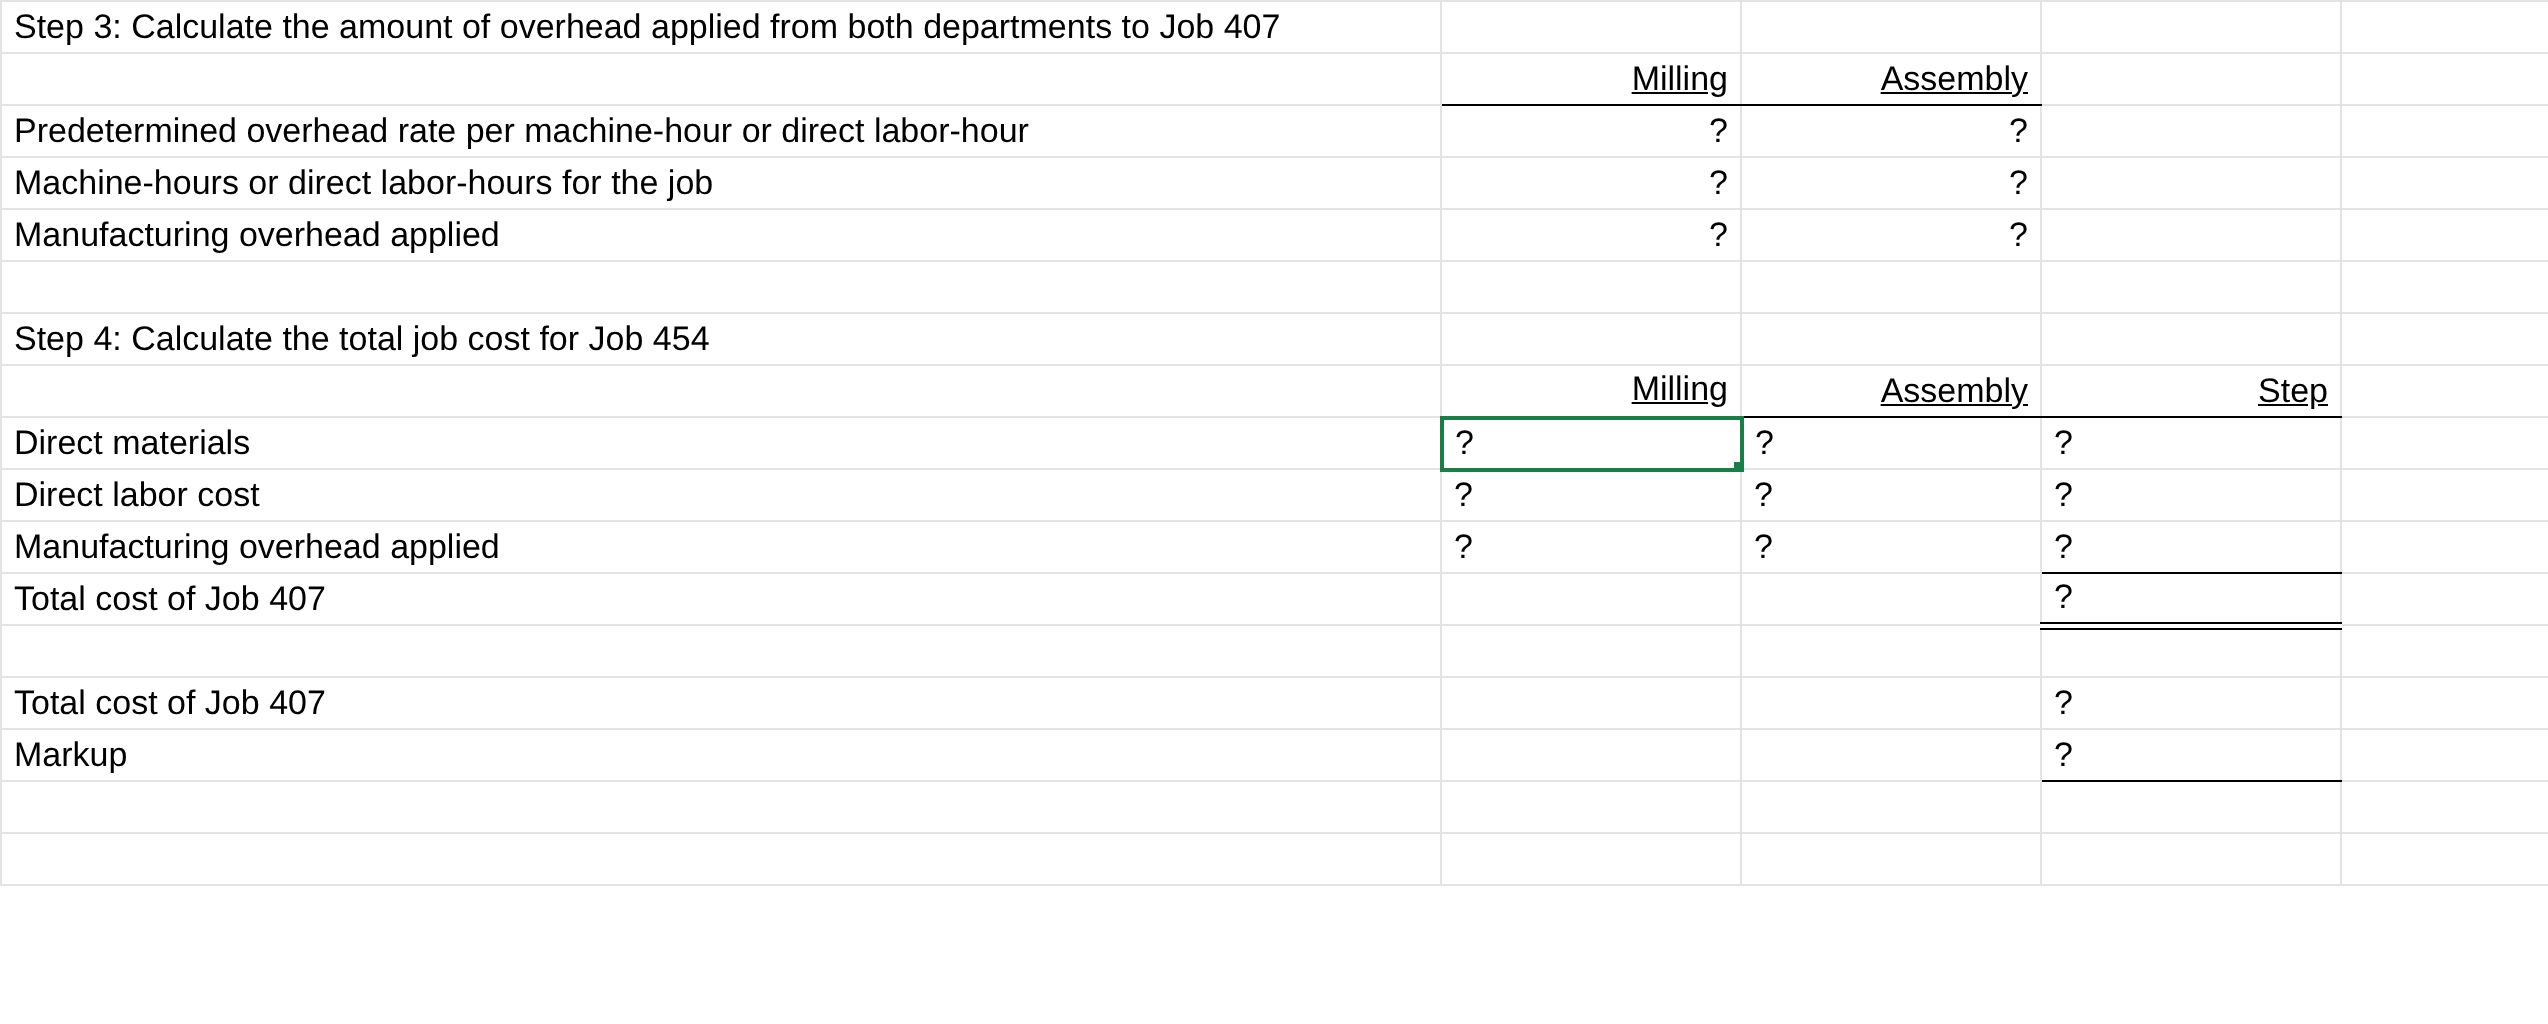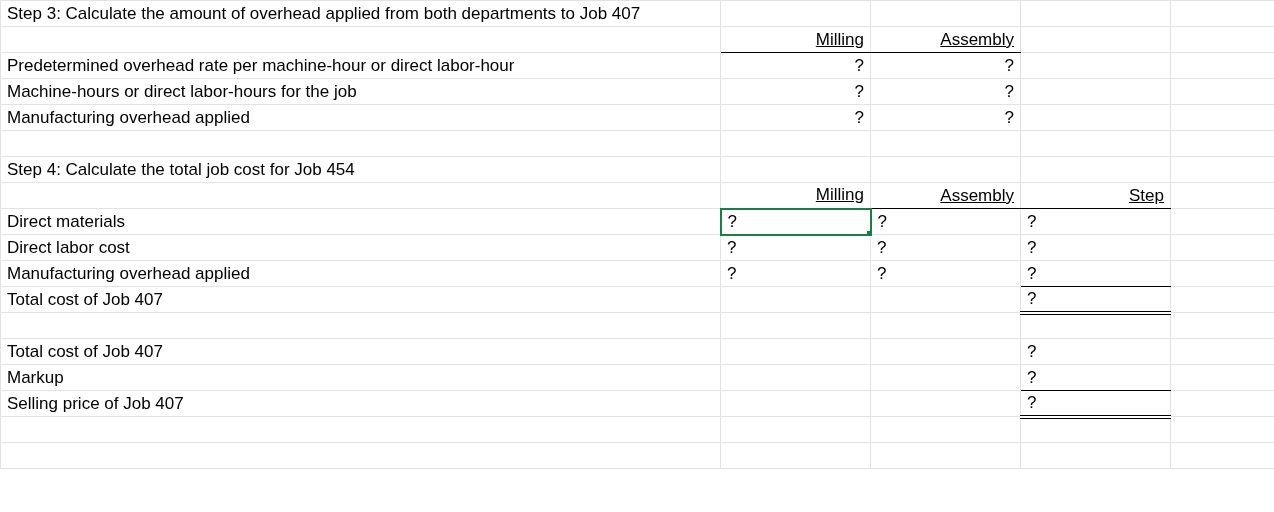--- a/index.html
+++ b/index.html
@@ -169,27 +169,20 @@
     <td class="left">?</td>
     <td></td>
   </tr>
   <tr>
     <td class="left">Markup</td>
     <td></td>
     <td></td>
     <td class="left underline">?</td>
     <td></td>
   </tr>
-  <tr>
-    <td class="left">Selling price of Job 407</td>
-    <td></td>
-    <td></td>
-    <td class="left dbl-bottom">?</td>
-    <td></td>
-  </tr>
 
   <tr>
     <td></td>
         <td></td>
         <td></td>
         <td></td>
         <td></td>
   </tr>
   <tr>
     <td></td>

